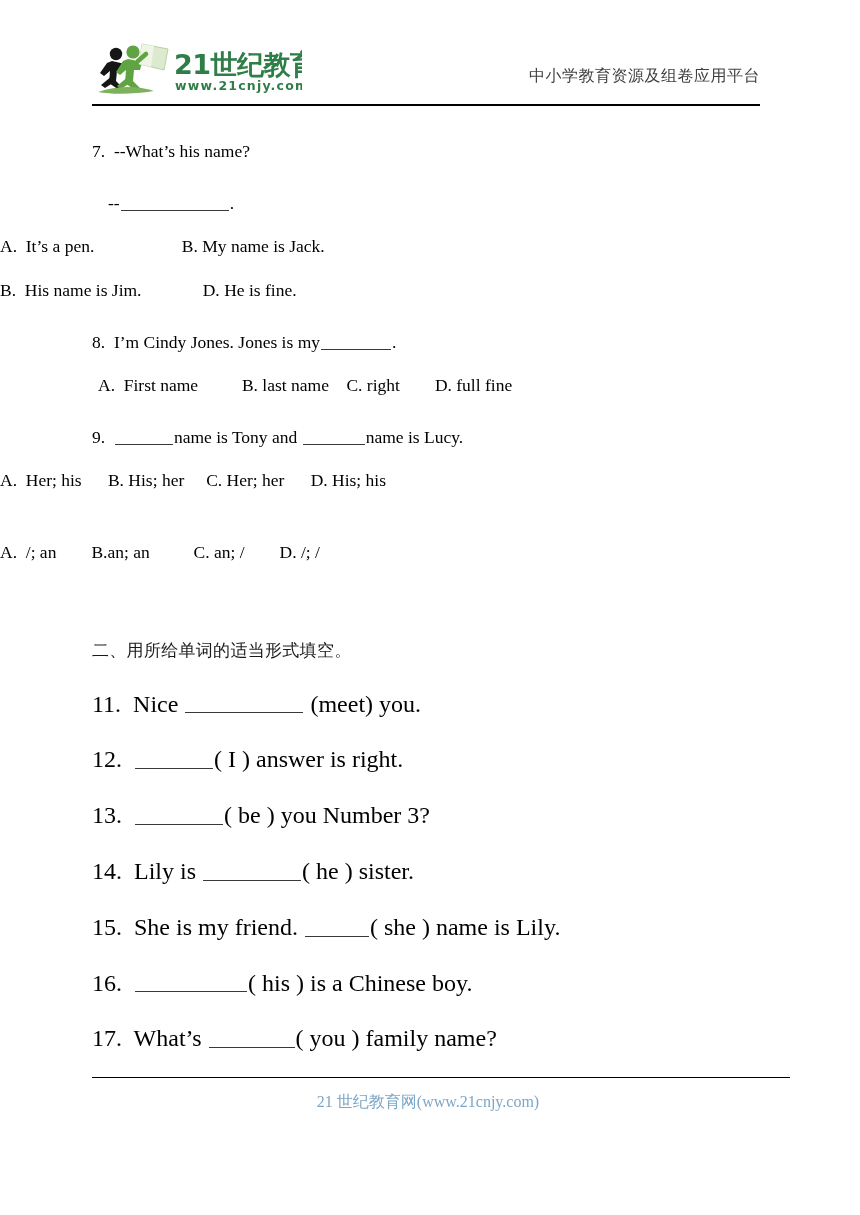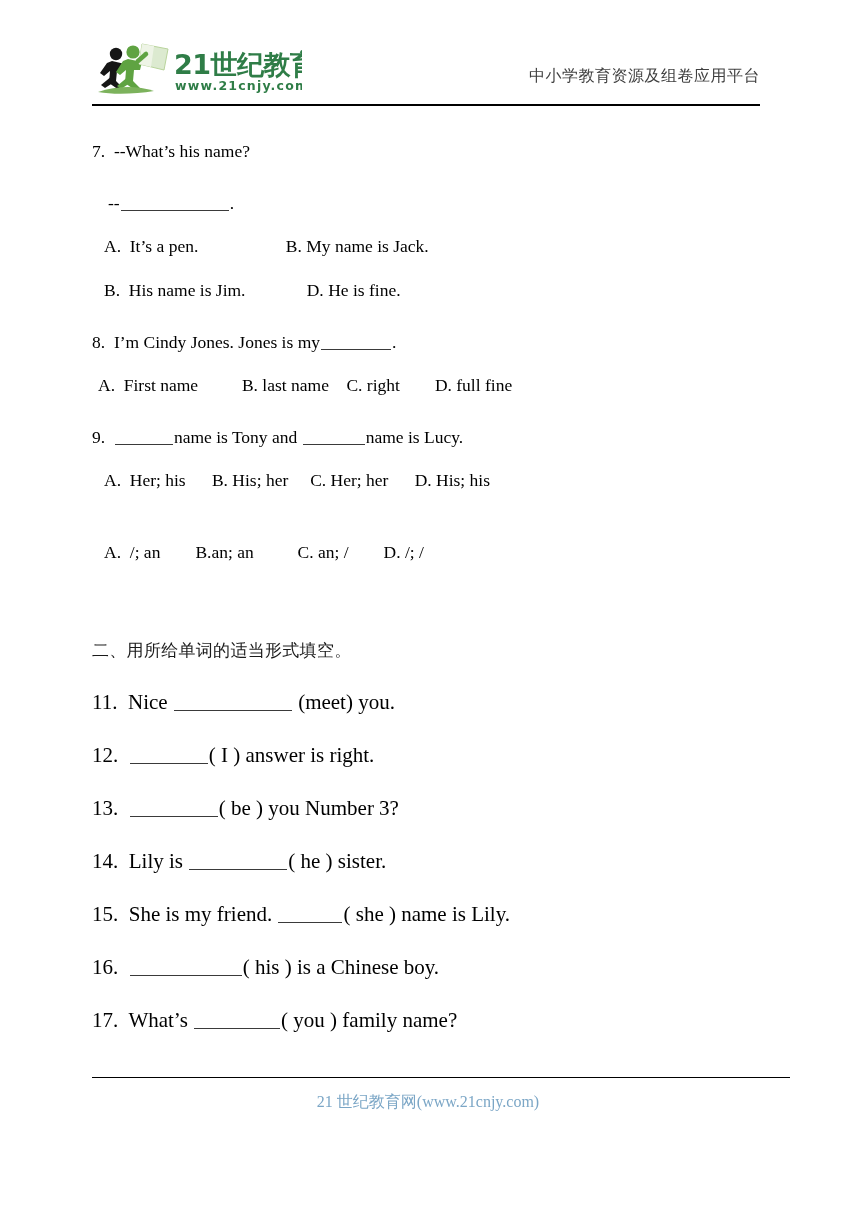--- a/index.html
+++ b/index.html
@@ -77,21 +77,20 @@
   }
 
   .q-stem {
     padding-left: 92px;
     margin-bottom: 0;
   }
   .q-cont {
     padding-left: 108px;
   }
   .q-opts {
-    padding-left: 104px;
   }
   .q-opts-tight {
     padding-left: 98px;
   }
 
   .blank {
     display: inline-block;
     border-bottom: 1px solid #3a3a3a;
     vertical-align: baseline;
     height: 0.95em;
@@ -104,21 +103,21 @@
   .section-head {
     padding-left: 92px;
     font-family: Liberation Serif, serif;
     font-size: 17px;
     color: #1a1a1a;
     letter-spacing: 0.3px;
   }
 
   .fill-line {
     padding-left: 92px;
-    font-size: 21px;
+    font-size: 24px;
     white-space: pre;
   }
 
   
   .rule-bottom {
     position: absolute;
     left: 92px;
     top: 1077px;
     width: 698px;
     height: 0;

